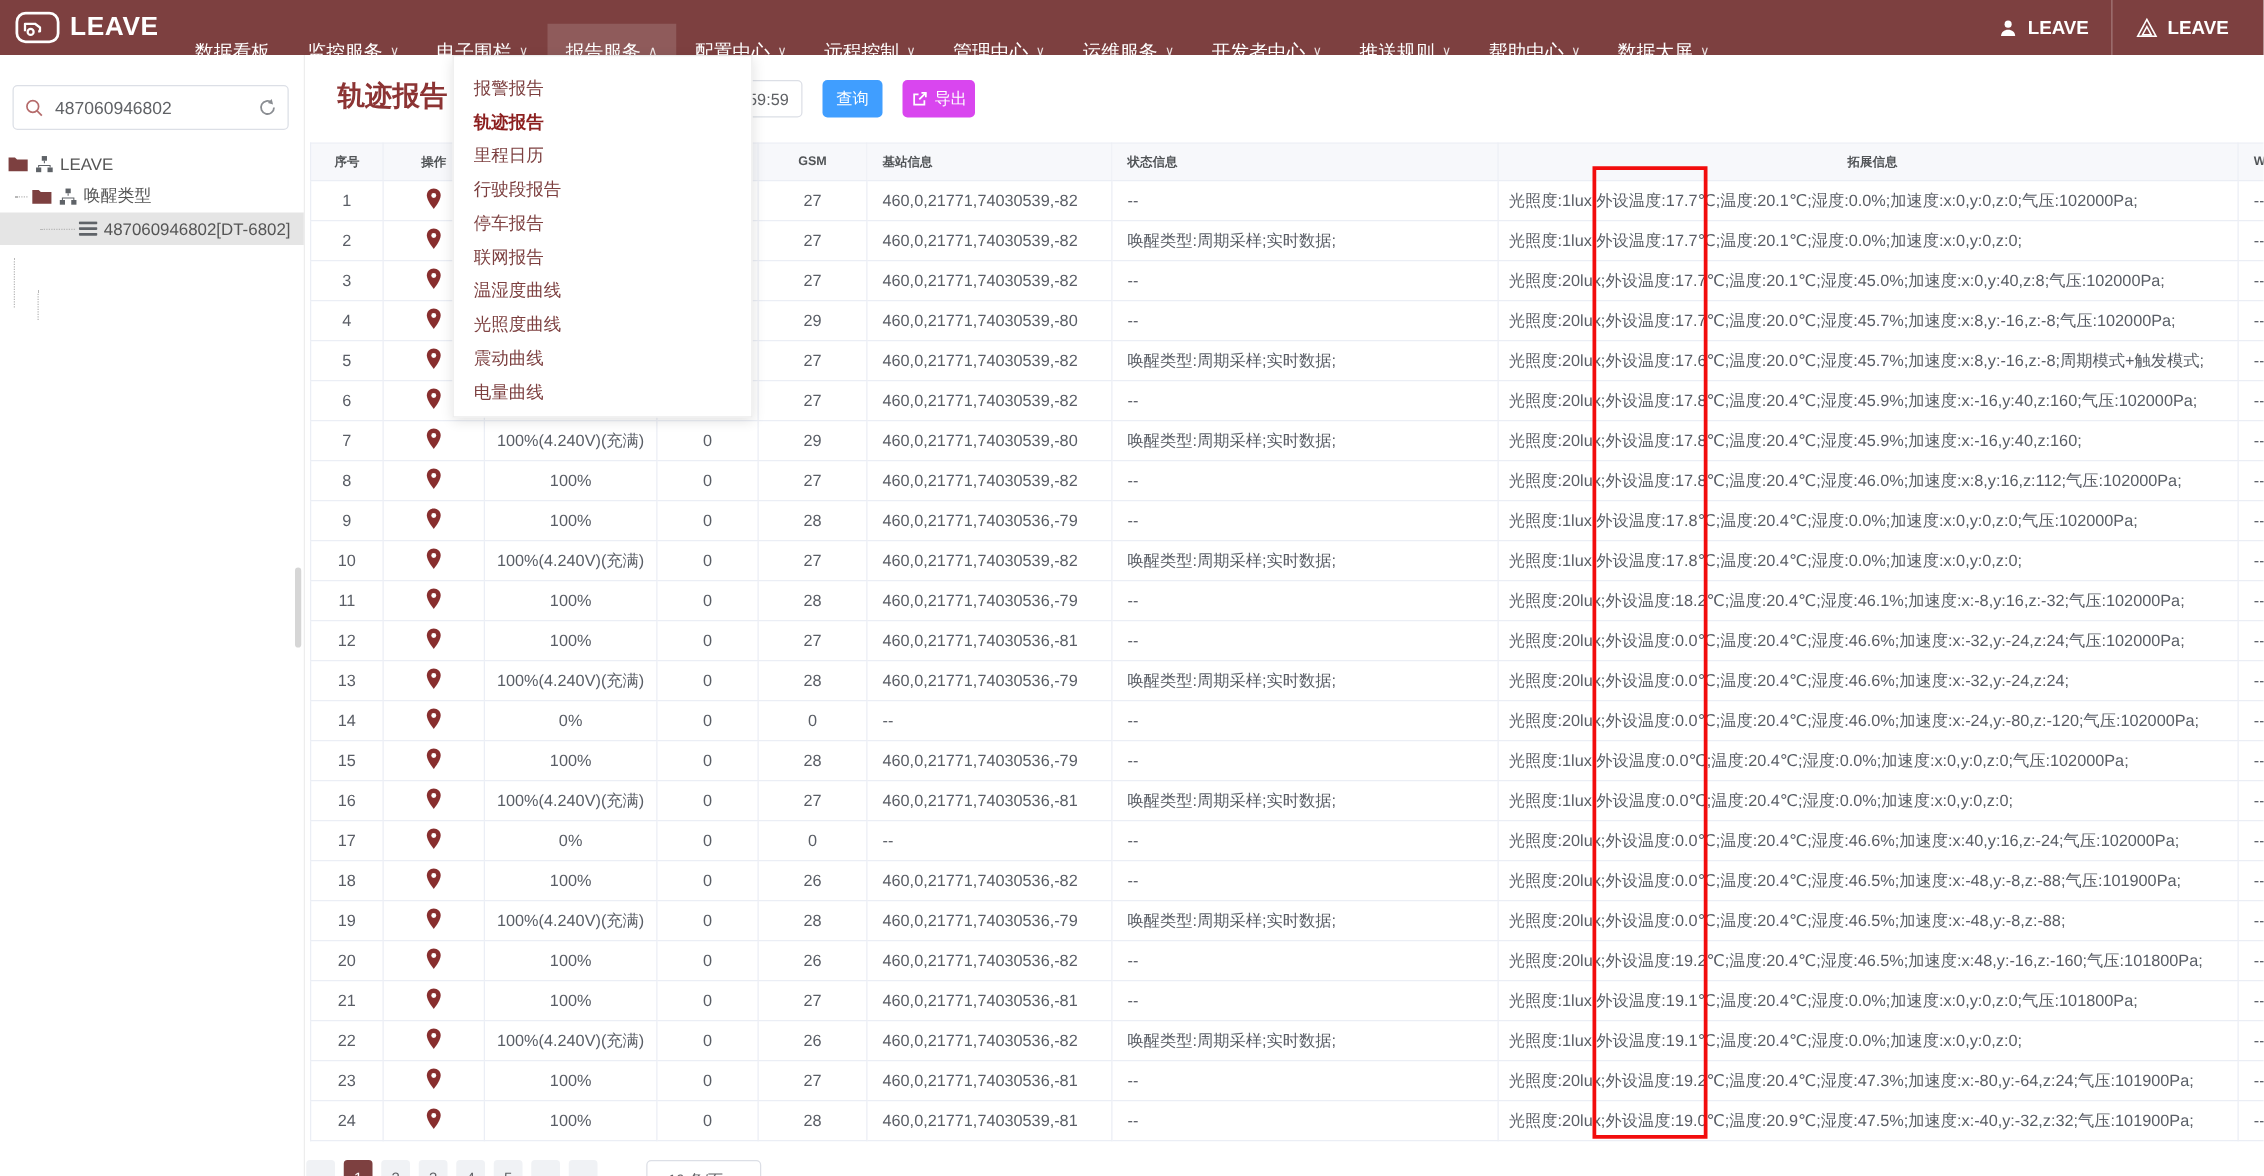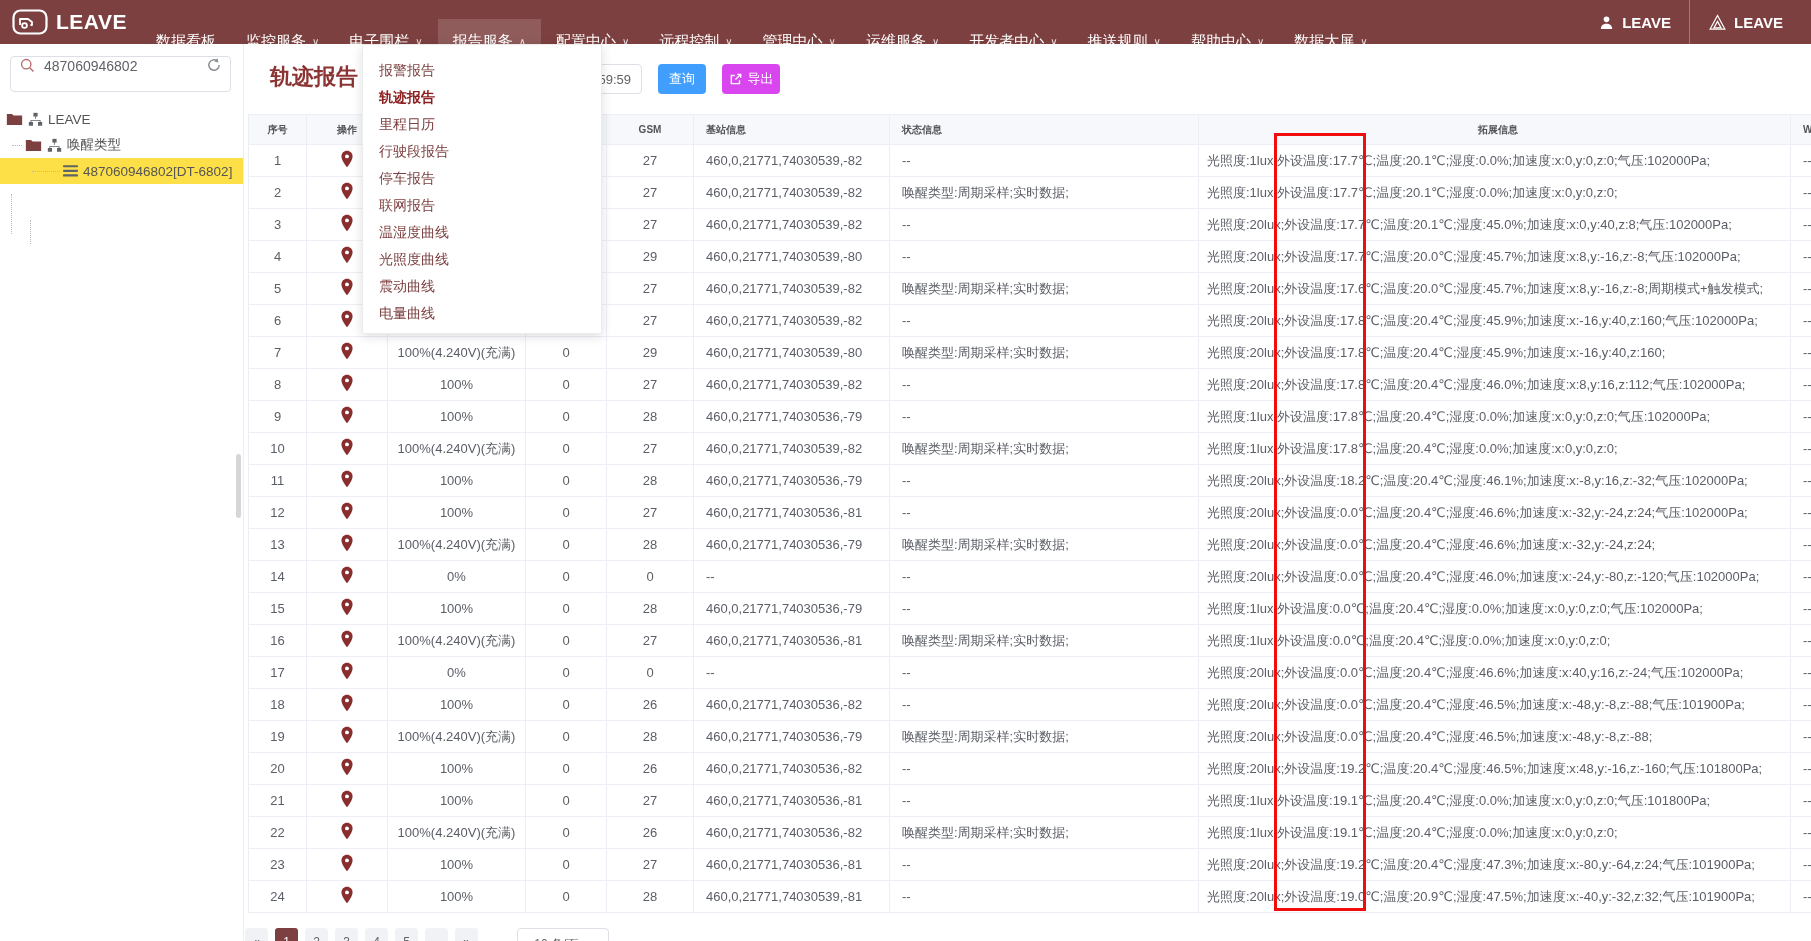--- a/index.html
+++ b/index.html
@@ -14,30 +14,30 @@
   .nav-items{display:flex;height:44px;align-items:center;margin-top:38px;}
   .nav-item{display:flex;align-items:center;height:44px;padding:0 15px;font-size:15px;cursor:pointer;white-space:nowrap;}
   .nav-item.active{background:rgba(255,255,255,.14);}
   .chev{font-size:10px;margin-left:6px;opacity:.85;}
   .nav-right{margin-left:auto;display:flex;align-items:center;height:44px;padding-right:10px;}
   .nav-user{display:flex;align-items:center;gap:7px;padding:0 18px;font-size:15px;font-weight:bold;cursor:pointer;}
   .nav-sep{width:1px;height:44px;background:rgba(255,255,255,.3);}
 
   
   .sidebar{position:absolute;left:0;top:44px;width:243px;bottom:0;background:#fff;border-right:1px solid #ededed;z-index:5;}
-  .search-box{display:flex;align-items:flex-start;gap:6px;margin:12px 12px 14px 10px;height:34px;
+  .search-box{display:flex;align-items:center;gap:6px;margin:24px 12px 14px 10px;height:34px;
     border:1px solid #dcdfe6;border-radius:4px;padding:0 8px;background:#fff;}
   .search-box input{border:none;outline:none;flex:1;font-size:14px;color:#606266;min-width:0;
     font-family:"Liberation Sans","DejaVu Sans",sans-serif;}
   .tree{position:relative;font-size:13.5px;color:#555;}
   .tree-node{display:flex;align-items:center;height:26px;cursor:pointer;}
   .tree-node.lv0{padding-left:6px;}
   .tree-node.lv1{padding-left:12px;}
   .tree-node.lv2{padding-left:32px;}
-  .tree-node.selected{background:#fde047;}
+  .tree-node.selected{background:#e5e5e5;}
   .ticon{display:flex;align-items:center;margin-right:5px;}
   .tlabel{white-space:nowrap;}
   .tree-dash{display:inline-block;border-top:1px dotted #b8b8b8;margin-right:3px;}
   .lv1 .tree-dash{width:10px;}
   .lv2 .tree-dash{width:28px;}
   .tree-guide{position:absolute;border-left:1px dotted #b8b8b8;}
   .g1{left:11px;top:88px;height:40px;}
   .g2{left:30px;top:114px;height:24px;}
   .sidebar-scrollbar{position:absolute;right:2px;top:410px;width:5px;height:64px;background:#d6d6d6;border-radius:3px;}
 

